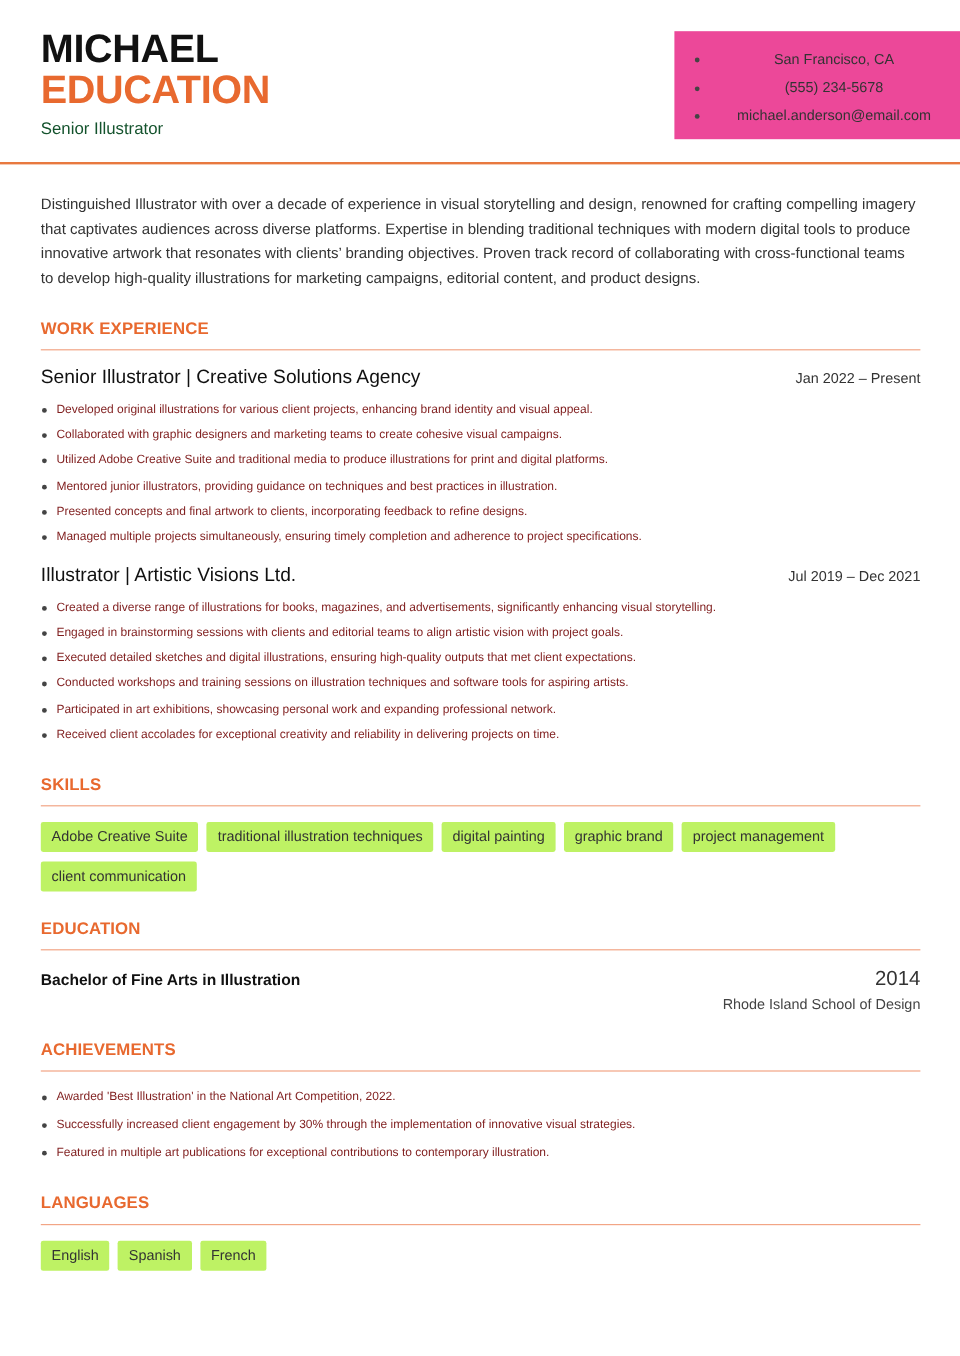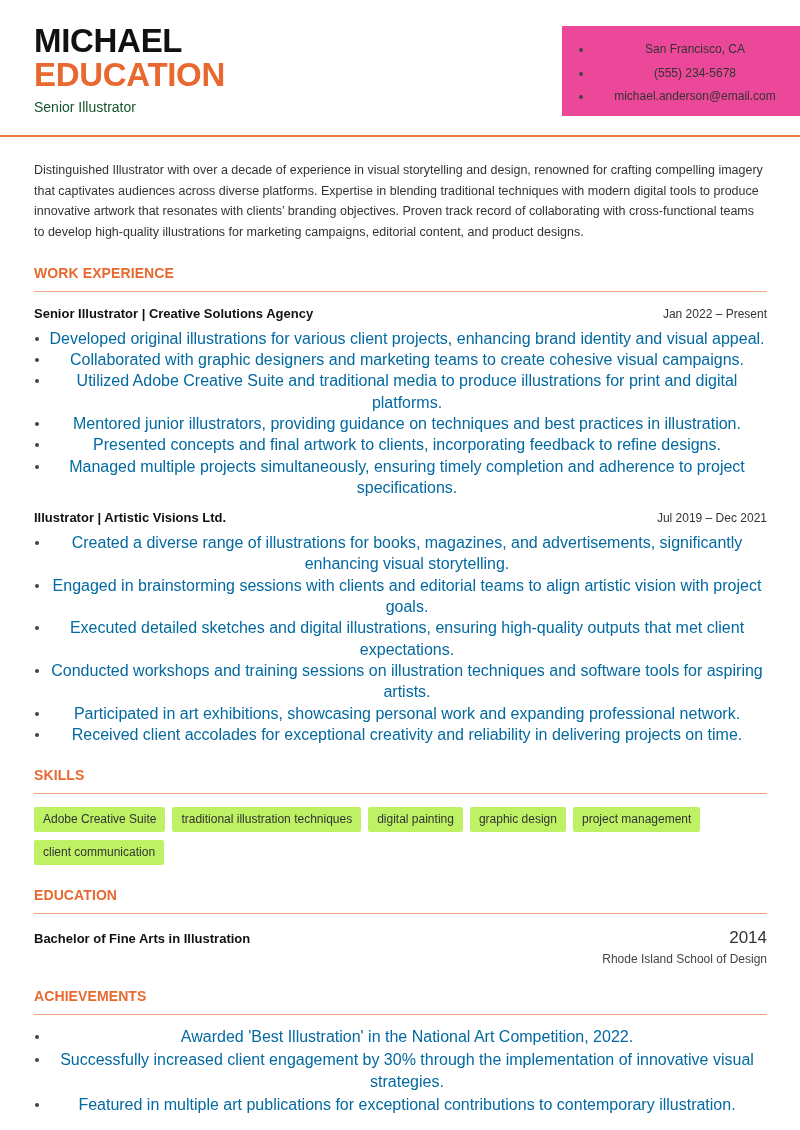--- a/index.html
+++ b/index.html
@@ -45,25 +45,25 @@
       font-size: 12.5px; line-height: 20.7px; color: #333;
     }
     .section { margin-top: 22px; }
     .section-title {
       font-size: 14px; font-weight: 700; color: #E8692F; line-height: 16px;
       padding-bottom: 10px; border-bottom: 1.5px solid #F2A585; letter-spacing: 0.1px;
     }
     .job { margin-top: 14px; }
     .job + .job { margin-top: 12px; }
     .job-head { display: flex; justify-content: space-between; align-items: baseline; }
-    .job-title-line { font-size: 13px; font-weight: 700; color: #111; }
+    .job-title-line { font-size: 16px; font-weight: 400; color: #111; }
     .job-dates { font-size: 12px; color: #333; }
     ul.bullets { list-style: none; margin-top: 7px; }
     ul.bullets li {
-      font-size: 16px; line-height: 21.3px; color: #0369a1; position: relative; padding-left: 13px; text-align: center;
+      font-size: 10px; line-height: 21.3px; color: #7f1d1d; position: relative; padding-left: 13px;
     }
     ul.bullets li::before {
       content: ""; position: absolute; left: 1px; top: 9px; width: 4px; height: 4px;
       background: #444; border-radius: 50%;
     }
     .tags { display: flex; flex-wrap: wrap; gap: 8px 7px; margin-top: 13px; }
     .tag {
       background: #bef264; font-size: 12px; color: #333;
       padding: 0 9px; height: 25px; line-height: 25px; border-radius: 2px;
     }
@@ -127,21 +127,21 @@
       </ul>
     </div>
   </div>
 
   <div class="section">
     <div class="section-title">SKILLS</div>
     <div class="tags">
       <span class="tag">Adobe Creative Suite</span>
       <span class="tag">traditional illustration techniques</span>
       <span class="tag">digital painting</span>
-      <span class="tag">graphic design</span>
+      <span class="tag">graphic brand</span>
       <span class="tag">project management</span>
       <span class="tag">client communication</span>
     </div>
   </div>
 
   <div class="section">
     <div class="section-title">EDUCATION</div>
     <div class="edu">
       <div class="edu-head">
         <div class="edu-degree">Bachelor of Fine Arts in Illustration</div>

